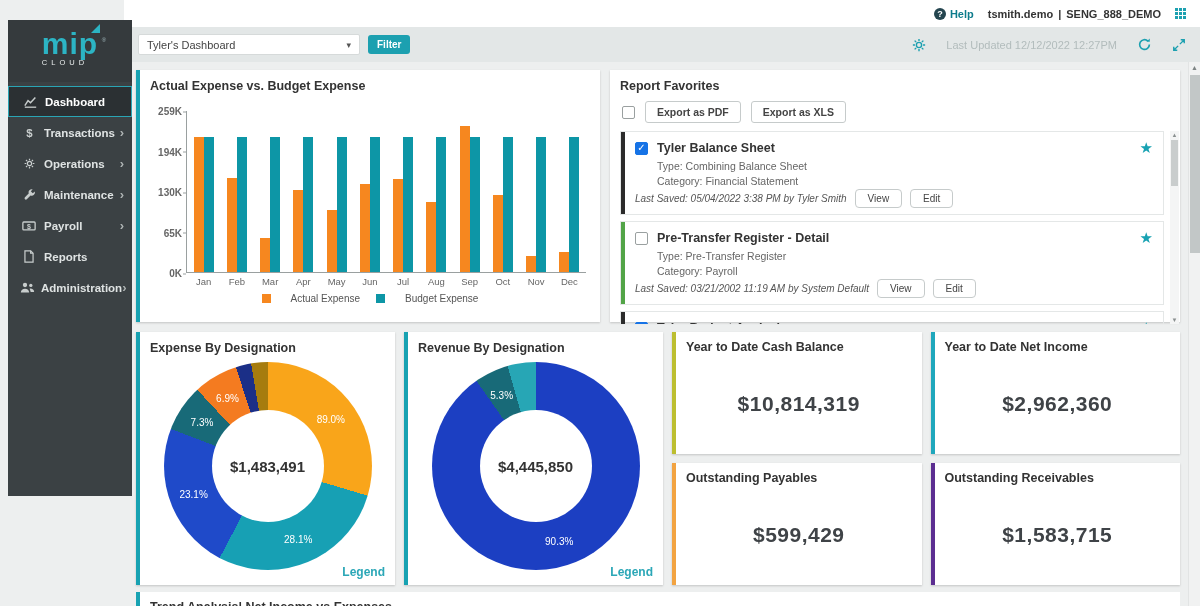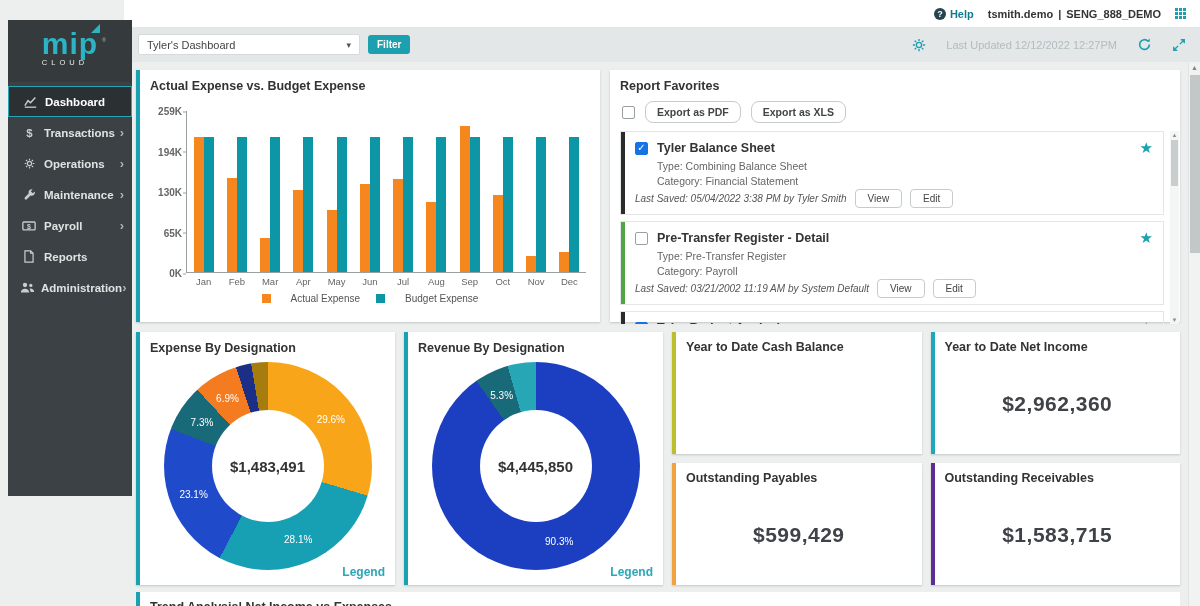--- a/index.html
+++ b/index.html
@@ -77,21 +77,21 @@
   .donut { width:208px; height:208px; border-radius:50%; position:relative; }
   .donut-hole { position:absolute; left:50%; top:50%; width:112px; height:112px; margin:-56px 0 0 -56px; background:#fff; border-radius:50%; display:flex; align-items:center; justify-content:center; }
   .donut-total { font-size:15px; font-weight:bold; color:#333; }
   .slice-label { position:absolute; transform:translate(-50%,-50%); font-size:10px; color:#fff; white-space:nowrap; }
   .legend-link { position:absolute; right:10px; bottom:6px; color:#2ba7b7; font-size:12px; font-weight:bold; cursor:pointer; }
 
   
   .fav-toolbar { display:flex; align-items:center; gap:10px; padding:4px 10px 8px 12px; }
   .checkbox { width:13px; height:13px; border:1px solid #9aa0a0; border-radius:2px; background:#fff; display:inline-flex; align-items:center; justify-content:center; cursor:pointer; flex:none; }
   .checkbox.checked { background:#1673e6; border-color:#1673e6; color:#fff; font-size:10px; line-height:10px; }
-  .btn-outline { background:#fff; border:1px solid #c6cbcb; border-radius:8px; font-size:10.5px; font-weight:bold; color:#444; padding:4px 11px; cursor:pointer; font-family:inherit; }
+  .btn-outline { background:#fff; border:1px solid #c6cbcb; border-radius:3px; font-size:10.5px; font-weight:bold; color:#444; padding:4px 11px; cursor:pointer; font-family:inherit; }
   .fav-list { position:relative; height:193px; overflow:hidden; padding:0 16px 0 10px; }
   .fav-item { border:1px solid #e4e7e7; margin-bottom:6px; display:flex; min-height:71px; }
   .fav-acc { width:4px; flex:none; }
   .fav-body { flex:1; padding:7px 10px 6px 10px; display:flex; flex-direction:column; }
   .fav-trow { display:flex; align-items:center; gap:9px; }
   .fav-title { font-size:12.5px; font-weight:bold; color:#333; flex:1; }
   .fav-star { color:#18a2b2; font-size:15px; cursor:pointer; }
   .fav-sub { font-size:10.5px; color:#666; margin-left:22px; margin-top:3px; }
   .fav-brow { display:flex; align-items:center; gap:8px; margin-top:2px; }
   .fav-saved { font-size:10px; font-style:italic; color:#555; }
@@ -405,21 +405,21 @@
 
   <div class="row2">
 
     <div class="card accent-left donut-card">
       <div class="card-title">Expense By Designation</div>
       <div class="donut-wrap">
         <div class="donut" id="donut-0" style="background: conic-gradient(rgb(249, 165, 26) 0%, rgb(249, 165, 26) 29.6%, rgb(23, 160, 180) 29.6%, rgb(23, 160, 180) 57.7%, rgb(31, 74, 201) 57.7%, rgb(31, 74, 201) 80.8%, rgb(24, 106, 120) 80.8%, rgb(24, 106, 120) 88.1%, rgb(244, 123, 32) 88.1%, rgb(244, 123, 32) 95%, rgb(27, 47, 135) 95%, rgb(27, 47, 135) 97.4%, rgb(166, 124, 14) 97.4%, rgb(166, 124, 14) 100%);">
           <div class="donut-hole">
             <span class="donut-total">$1,483,491</span>
           </div>
-        <span class="slice-label" style="left: 167.324px; top: 56.7655px;">29.6%</span>
+        <span class="slice-label" style="left: 167.324px; top: 56.7655px;">89.0%</span>
             <span class="slice-label" style="left: 134.69px; top: 176.795px;">28.1%</span>
             <span class="slice-label" style="left: 30.0999px; top: 131.925px;">23.1%</span>
             <span class="slice-label" style="left: 38.5215px; top: 59.8009px;">7.3%</span>
             <span class="slice-label" style="left: 63.9996px; top: 35.8754px;">6.9%</span>
           </div>
       </div>
       <span class="legend-link">Legend</span>
     </div>
 
     <div class="card accent-left donut-card">
@@ -432,20 +432,21 @@
         <span class="slice-label" style="left: 127.703px; top: 179.36px;">90.3%</span>
             <span class="slice-label" style="left: 70.139px; top: 32.6247px;">5.3%</span>
           </div>
       </div>
       <span class="legend-link">Legend</span>
     </div>
 
     <div class="kpi-grid" id="kpi-grid">
         <div class="kpi-card" style="border-left-color: rgb(188, 190, 48);">
     <div class="kpi-title">Year to Date Cash Balance</div>
+    <div class="kpi-value">$10,814,319</div>
   </div>
         <div class="kpi-card" style="border-left-color: rgb(31, 167, 188);">
     <div class="kpi-title">Year to Date Net Income</div>
     <div class="kpi-value">$2,962,360</div>
   </div>
         <div class="kpi-card" style="border-left-color: rgb(242, 163, 65);">
     <div class="kpi-title">Outstanding Payables</div>
     <div class="kpi-value">$599,429</div>
   </div>
         <div class="kpi-card" style="border-left-color: rgb(92, 46, 145);">

